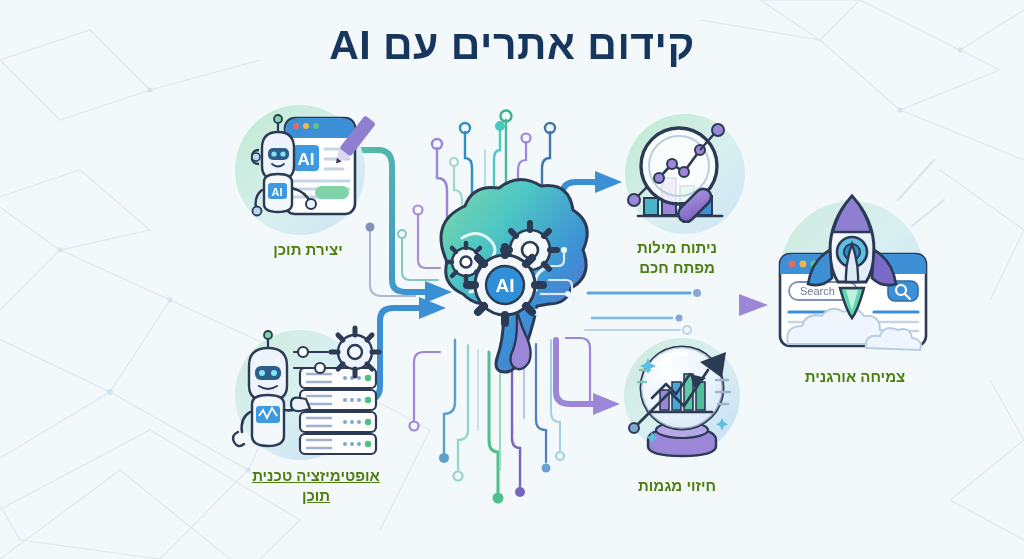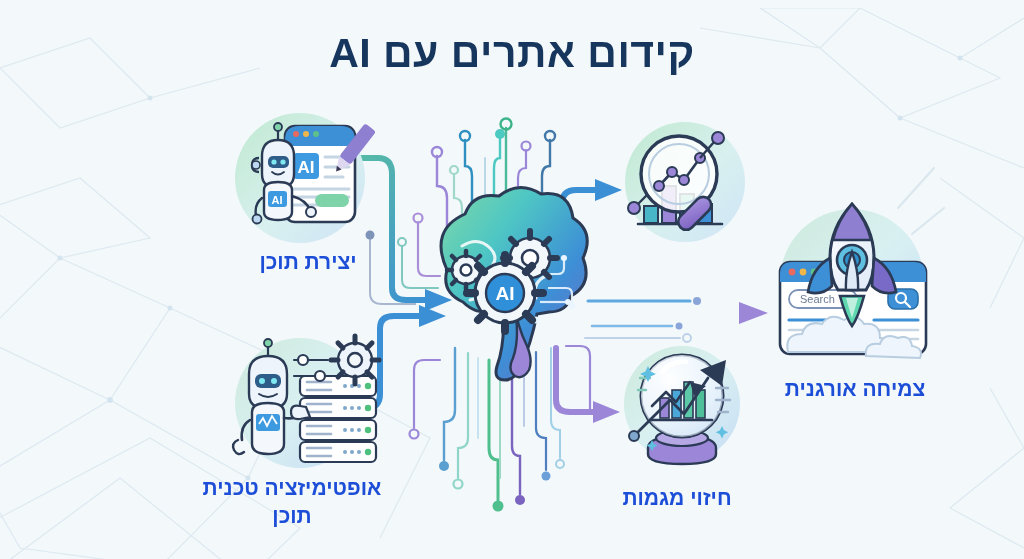--- a/index.html
+++ b/index.html
@@ -3,35 +3,35 @@
 <meta charset="utf-8">
 <title>AI SEO Infographic</title>
 <style>
   html,body{margin:0;padding:0;}
   body{
     width:1024px;height:559px;overflow:hidden;
     background:#f3f8fb;
     font-family:"Liberation Sans","DejaVu Sans",sans-serif;
     position:relative;
   }
-  #canvas{position:absolute;inset:0;width:1024px;height:525px;margin-top:8px;}
+  #canvas{position:absolute;inset:0;width:1024px;height:525px;}
   .bg-net{position:absolute;inset:0;width:1024px;height:559px;pointer-events:none;}
   .title{
     position:absolute;top:22px;left:0;width:1024px;
     text-align:center;
     font-size:41px;font-weight:bold;color:#17365d;
     letter-spacing:.5px;direction:rtl;
   }
   .node-label{
     position:absolute;text-align:center;direction:rtl;
-    font-size:21px;font-weight:bold;color:#1d4ed8;
+    font-size:15px;font-weight:bold;color:#4d7c0f;
     line-height:1.32;
   }
   .lbl-content{left:218px;top:240px;width:180px;}
-  .lbl-tech{left:182px;top:466px;width:220px;}
+  .lbl-tech{left:206px;top:466px;width:220px;text-decoration:underline;}
   .lbl-keywords{left:592px;top:238px;width:170px;}
   .lbl-trends{left:592px;top:476px;width:170px;}
   .lbl-growth{left:760px;top:367px;width:190px;text-align:center;}
   svg{display:block;}
 </style>
 </head>
 <body>
 
 <div id="canvas">
 
@@ -529,20 +529,22 @@
   <div class="node-label lbl-content">
     <div>יצירת תוכן</div>
   </div>
 
   <div class="node-label lbl-tech">
     <div>אופטימיזציה טכנית</div>
     <div>תוכן</div>
   </div>
 
   <div class="node-label lbl-keywords">
+    <div>ניתוח מילות</div>
+    <div>מפתח חכם</div>
   </div>
 
   <div class="node-label lbl-trends">
     <div>חיזוי מגמות</div>
   </div>
 
   <div class="node-label lbl-growth">צמיחה אורגנית</div>
 
 </div>
 

